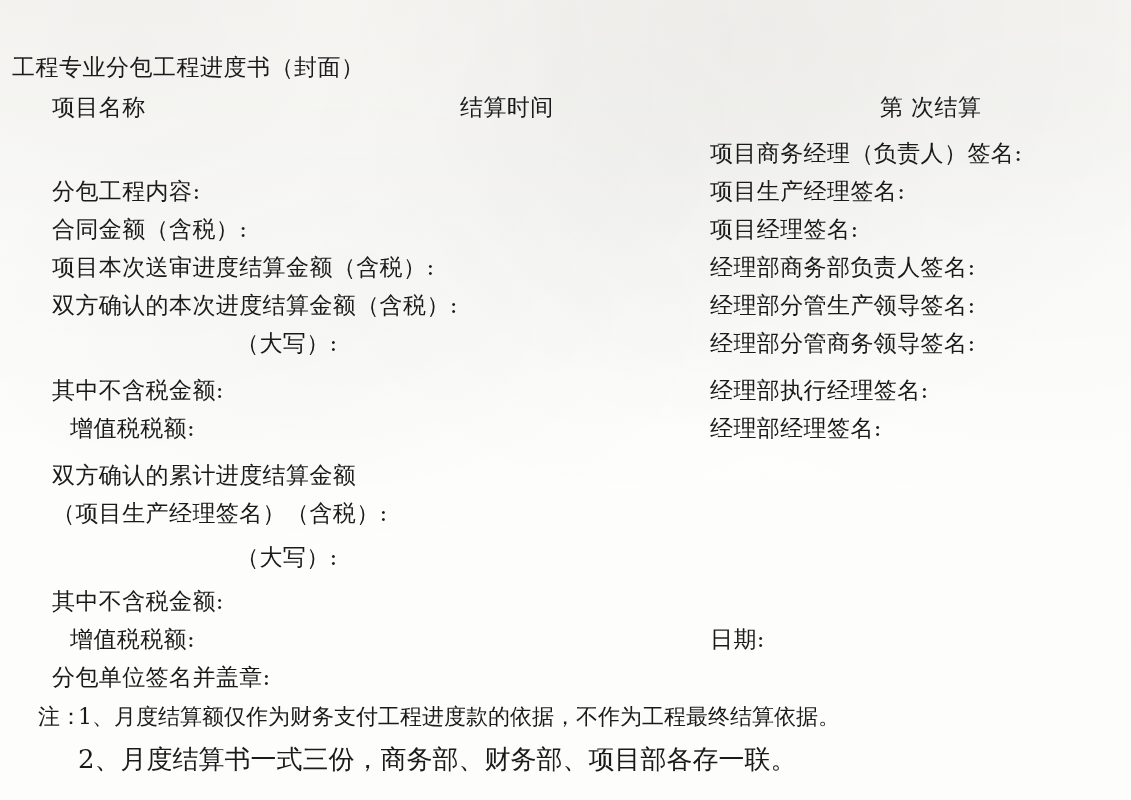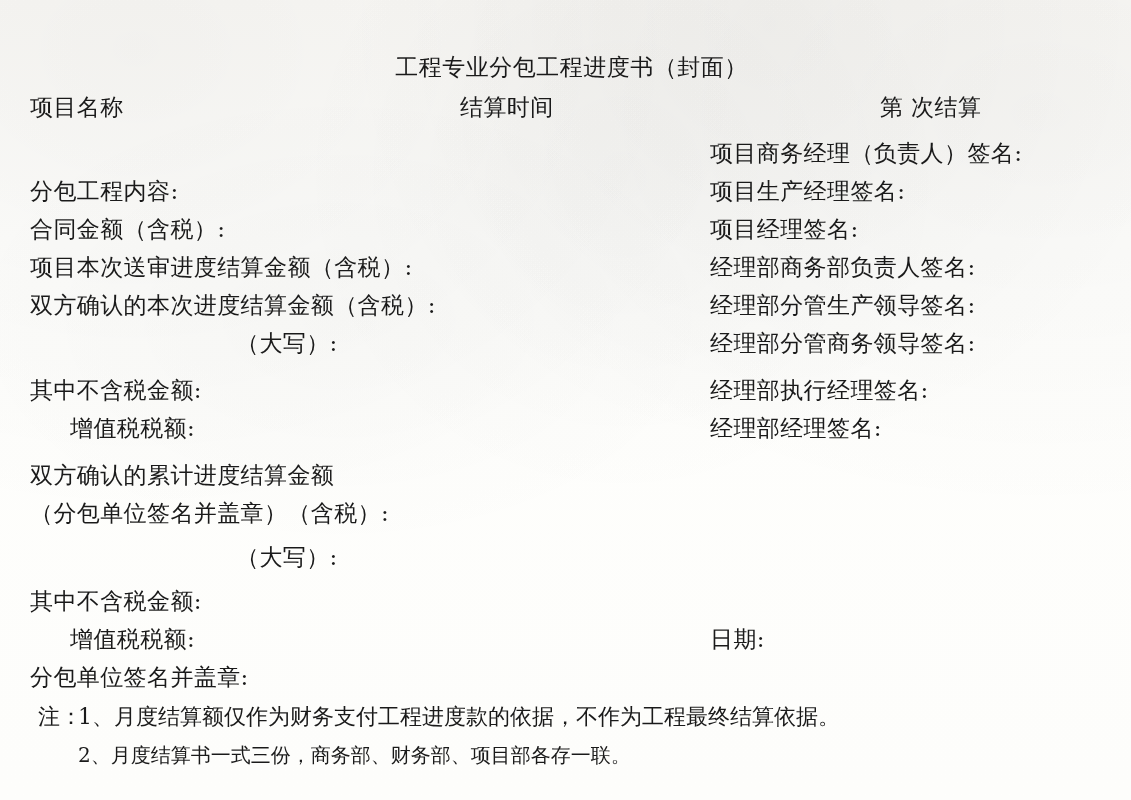--- a/index.html
+++ b/index.html
@@ -30,53 +30,53 @@
   }
   .doc {
     position: absolute;
     inset: 0;
   }
   .title {
     position: absolute;
     left: 0;
     right: 0;
     top: 52px;
-    text-align: center;
+    text-align: left;
     font-size: 23px;
     letter-spacing: 0.5px;
     padding-left: 12px;
   }
   .row {
     position: absolute;
     font-size: 23px;
     letter-spacing: 0.4px;
     white-space: nowrap;
   }
-  .col-left  { left: 30px; }
+  .col-left  { left: 52px; }
   .col-mid   { left: 460px; }
   .col-right { left: 710px; }
   .col-right-far { left: 880px; }
   .indent-1 { left: 70px; }
   .indent-big { left: 236px; }
   .note-label {
     position: absolute;
     left: 38px;
     font-size: 22px;
     white-space: nowrap;
   }
   .note-text {
     position: absolute;
     left: 78px;
     font-size: 22px;
     white-space: nowrap;
   }
   .note-text-2 {
     position: absolute;
     left: 78px;
-    font-size: 20px;
+    font-size: 26px;
     white-space: nowrap;
   }
 </style>
 </head>
 <body>
 
 <div class="paper-noise"></div>
 
 <div class="doc">
 
@@ -87,21 +87,21 @@
   <div class="row col-right-far" style="top:92px;">第   次结算</div>
 
   <div class="row col-left" style="top:176px;">分包工程内容:</div>
   <div class="row col-left" style="top:214px;">合同金额（含税）:</div>
   <div class="row col-left" style="top:252px;">项目本次送审进度结算金额（含税）:</div>
   <div class="row col-left" style="top:290px;">双方确认的本次进度结算金额（含税）:</div>
   <div class="row indent-big" style="top:328px;">（大写）:</div>
   <div class="row col-left" style="top:375px;">其中不含税金额:</div>
   <div class="row indent-1" style="top:413px;">增值税税额:</div>
   <div class="row col-left" style="top:460px;text-align:right;">双方确认的累计进度结算金额</div>
-  <div class="row col-left" style="top:498px;">（分包单位签名并盖章）（含税）:</div>
+  <div class="row col-left" style="top:498px;">（项目生产经理签名）（含税）:</div>
   <div class="row indent-big" style="top:542px;">（大写）:</div>
   <div class="row col-left" style="top:586px;">其中不含税金额:</div>
   <div class="row indent-1" style="top:624px;">增值税税额:</div>
   <div class="row col-left" style="top:662px;">分包单位签名并盖章:</div>
 
   <div class="row col-right" style="top:138px;">项目商务经理（负责人）签名:</div>
   <div class="row col-right" style="top:176px;">项目生产经理签名:</div>
   <div class="row col-right" style="top:214px;">项目经理签名:</div>
   <div class="row col-right" style="top:252px;">经理部商务部负责人签名:</div>
   <div class="row col-right" style="top:290px;">经理部分管生产领导签名:</div>

